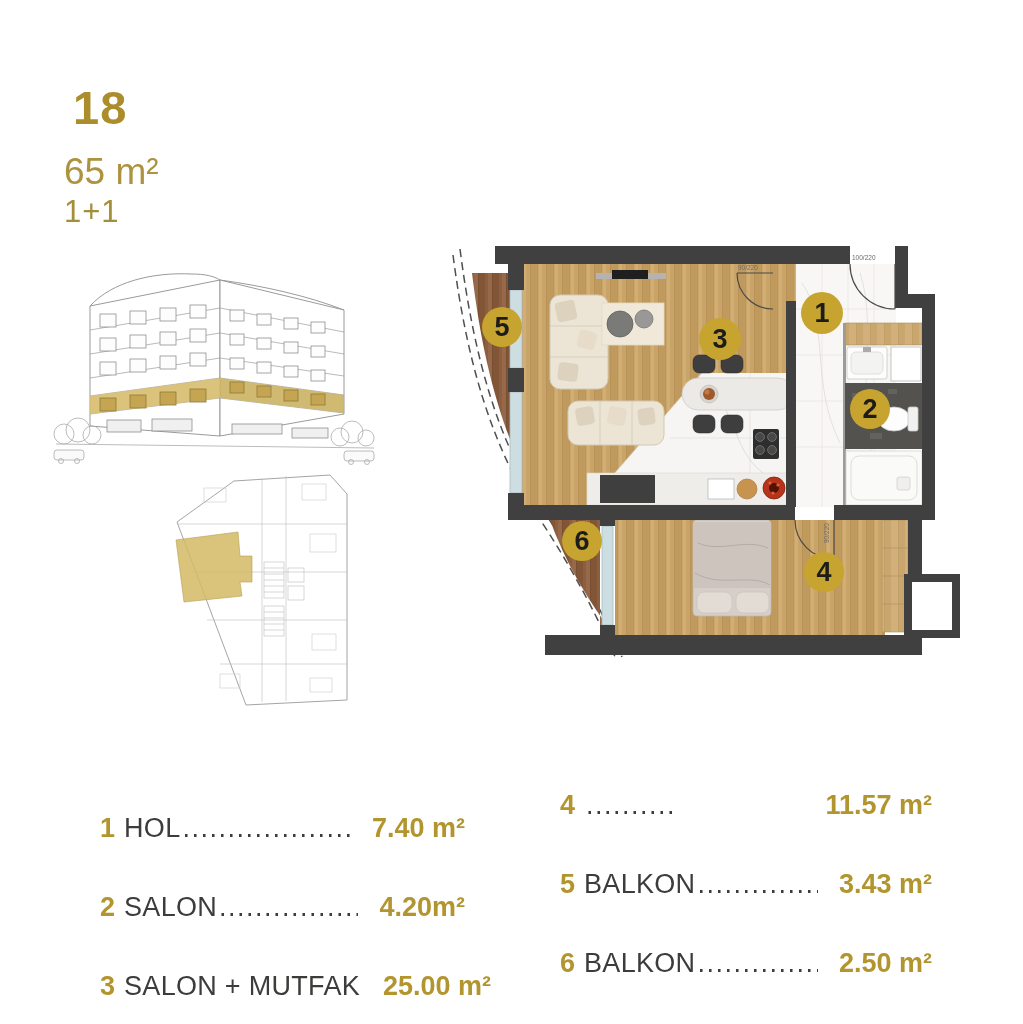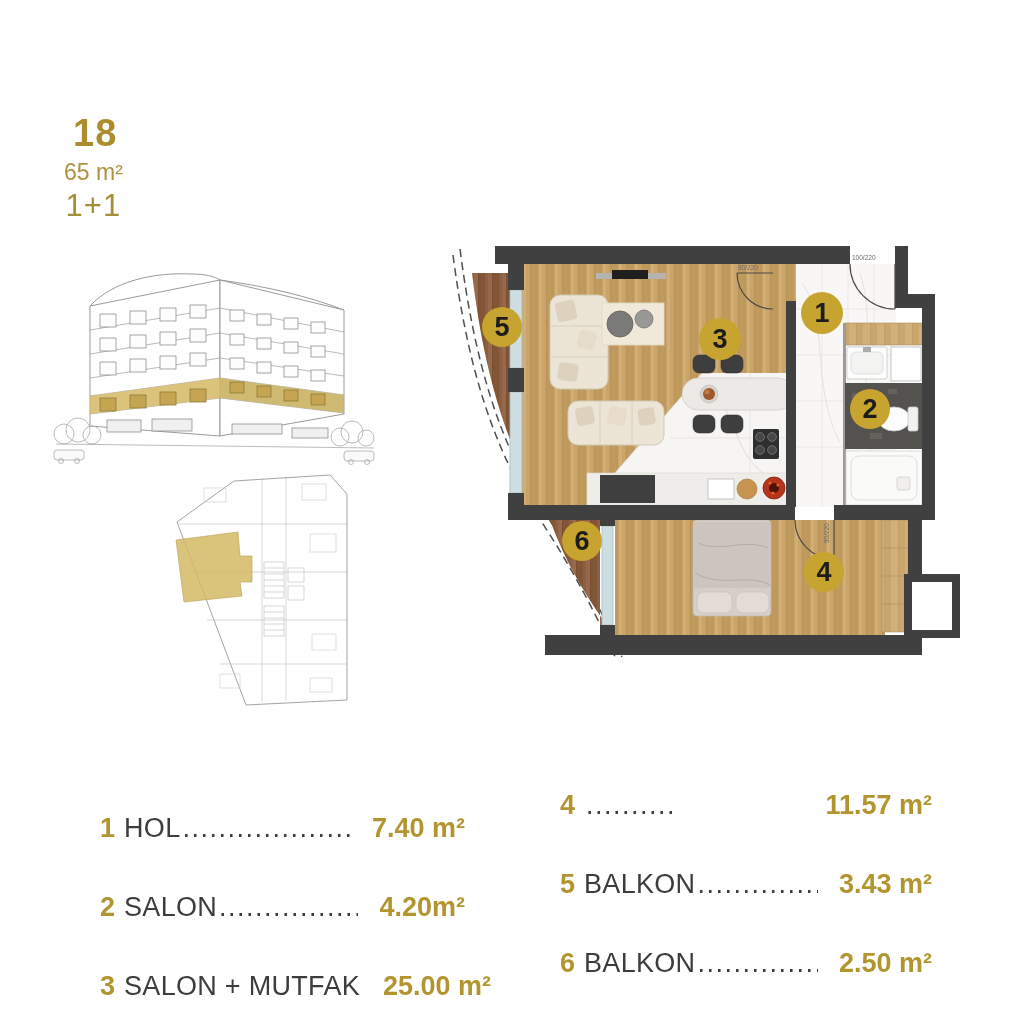--- a/index.html
+++ b/index.html
@@ -2,23 +2,23 @@
 <html><head>
 <meta charset="utf-8">
 <style>
   html,body{margin:0;padding:0;background:#ffffff;}
   .page{
     position:relative;width:1023px;height:1024px;background:#ffffff;overflow:hidden;
     font-family:"Liberation Sans", sans-serif;color:#3c3c3b;
   }
   
   .hdr{position:absolute;left:64px;top:84px;line-height:1;}
-  .hdr .unit{font-size:38px;font-weight:700;color:#ab8d2c;letter-spacing:1px;margin-left:9px;margin-top:30px;}
-  .hdr .area{font-size:23px;font-weight:400;color:#ad9240;margin-top:9px;}
-  .hdr .layout{font-size:31px;font-weight:400;color:#a58e38;margin-top:6px;letter-spacing:1px;text-align:center;}
+  .hdr .unit{font-size:47px;font-weight:700;color:#ab8d2c;letter-spacing:1px;margin-left:9px;}
+  .hdr .area{font-size:37px;font-weight:400;color:#ad9240;margin-top:22px;}
+  .hdr .layout{font-size:31px;font-weight:400;color:#a58e38;margin-top:6px;letter-spacing:1px;}
   
   .building{position:absolute;left:52px;top:248px;}
   .keyplan{position:absolute;left:160px;top:464px;}
   .plan{position:absolute;left:450px;top:243px;}
   svg text.doorlbl{font-family:"Liberation Sans",sans-serif;font-size:6.5px;fill:#6b6b6b;}
   svg text.marker{font-family:"Liberation Sans",sans-serif;font-size:27px;font-weight:700;fill:#1c1c1a;text-anchor:middle;}
   
   .legend{position:absolute;left:100px;top:790px;display:flex;gap:95px;}
   .legend-col{display:flex;flex-direction:column;}
   .legend-col.c1{width:365px;}

